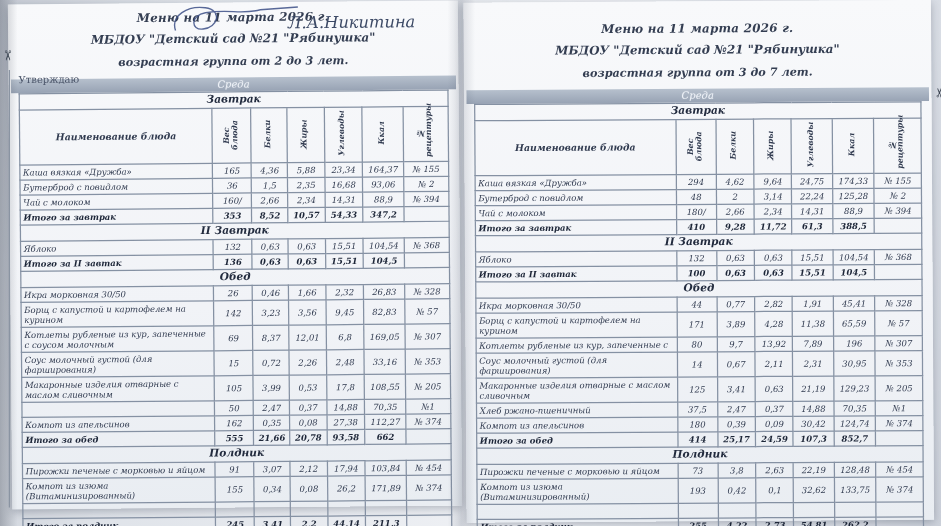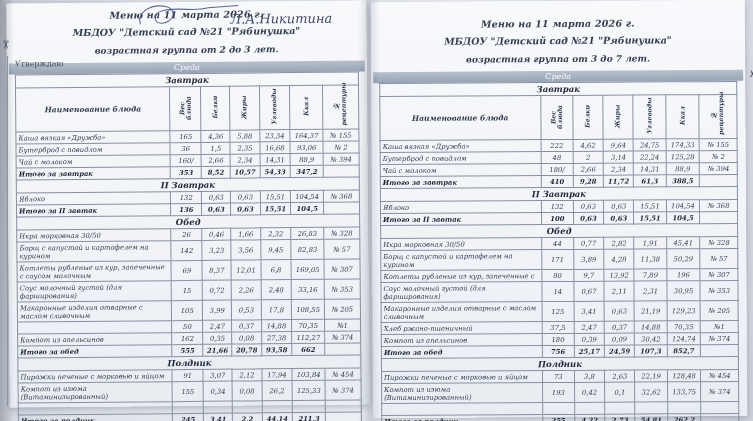--- a/index.html
+++ b/index.html
@@ -274,21 +274,21 @@
             <td class="num-cell">17,94</td>
             <td class="num-cell">103,84</td>
             <td class="num-cell">№ 454</td>
           </tr>
           <tr class="data-row">
             <td class="name-cell">Компот из изюма (Витаминизированный)</td>
             <td class="num-cell">155</td>
             <td class="num-cell">0,34</td>
             <td class="num-cell">0,08</td>
             <td class="num-cell">26,2</td>
-            <td class="num-cell">125,33</td>
+            <td class="num-cell">171,89</td>
             <td class="num-cell">№ 374</td>
           </tr>
           <tr class="data-row">
             <td class="name-cell">&nbsp;</td>
             <td class="num-cell">&nbsp;</td>
             <td class="num-cell">&nbsp;</td>
             <td class="num-cell">&nbsp;</td>
             <td class="num-cell">&nbsp;</td>
             <td class="num-cell">&nbsp;</td>
             <td class="num-cell">&nbsp;</td>
@@ -331,21 +331,21 @@
             <td class="name-head"><span>Наименование блюда</span></td>
             <td class=""><span class="vert">Вес блюда</span></td>
             <td class=""><span class="vert">Белки</span></td>
             <td class=""><span class="vert">Жиры</span></td>
             <td class=""><span class="vert">Углеводы</span></td>
             <td class=""><span class="vert">Ккал</span></td>
             <td class=""><span class="vert">№ рецептуры</span></td>
           </tr>
           <tr class="data-row">
             <td class="name-cell">Каша вязкая «Дружба»</td>
-            <td class="num-cell">222</td>
+            <td class="num-cell">294</td>
             <td class="num-cell">4,62</td>
             <td class="num-cell">9,64</td>
             <td class="num-cell">24,75</td>
             <td class="num-cell">174,33</td>
             <td class="num-cell">№ 155</td>
           </tr>
           <tr class="data-row">
             <td class="name-cell">Бутерброд с повидлом</td>
             <td class="num-cell">48</td>
             <td class="num-cell">2</td>
@@ -404,21 +404,21 @@
             <td class="num-cell">1,91</td>
             <td class="num-cell">45,41</td>
             <td class="num-cell">№ 328</td>
           </tr>
           <tr class="data-row">
             <td class="name-cell">Борщ с капустой и картофелем на курином</td>
             <td class="num-cell">171</td>
             <td class="num-cell">3,89</td>
             <td class="num-cell">4,28</td>
             <td class="num-cell">11,38</td>
-            <td class="num-cell">50,29</td>
+            <td class="num-cell">65,59</td>
             <td class="num-cell">№ 57</td>
           </tr>
           <tr class="data-row">
             <td class="name-cell">Котлеты рубленые из кур, запеченные с</td>
             <td class="num-cell">80</td>
             <td class="num-cell">9,7</td>
             <td class="num-cell">13,92</td>
             <td class="num-cell">7,89</td>
             <td class="num-cell">196</td>
             <td class="num-cell">№ 307</td>
@@ -454,21 +454,21 @@
             <td class="name-cell">Компот из апельсинов</td>
             <td class="num-cell">180</td>
             <td class="num-cell">0,39</td>
             <td class="num-cell">0,09</td>
             <td class="num-cell">30,42</td>
             <td class="num-cell">124,74</td>
             <td class="num-cell">№ 374</td>
           </tr>
           <tr class="total-row">
             <td class="name-cell">Итого за обед</td>
-            <td class="num-cell">756</td>
+            <td class="num-cell">414</td>
             <td class="num-cell">25,17</td>
             <td class="num-cell">24,59</td>
             <td class="num-cell">107,3</td>
             <td class="num-cell">852,7</td>
             <td class="num-cell">&nbsp;</td>
           </tr>
           <tr class="section-row">
             <td colspan="7">Полдник</td>
           </tr>
           <tr class="data-row">

